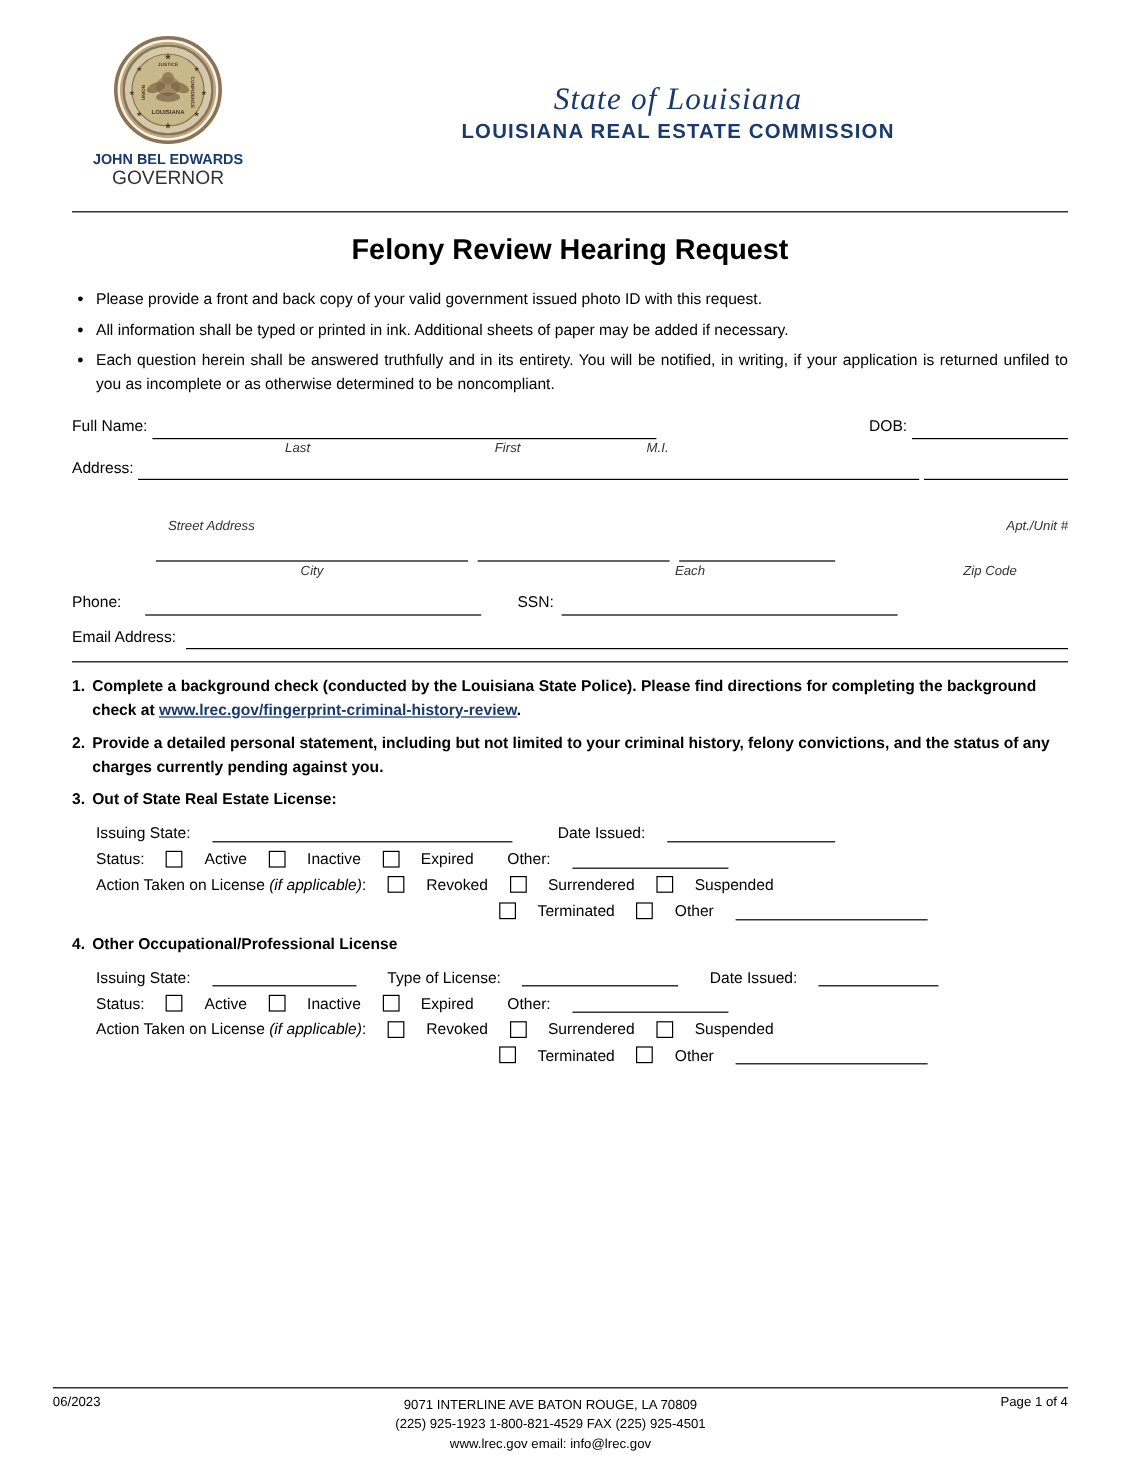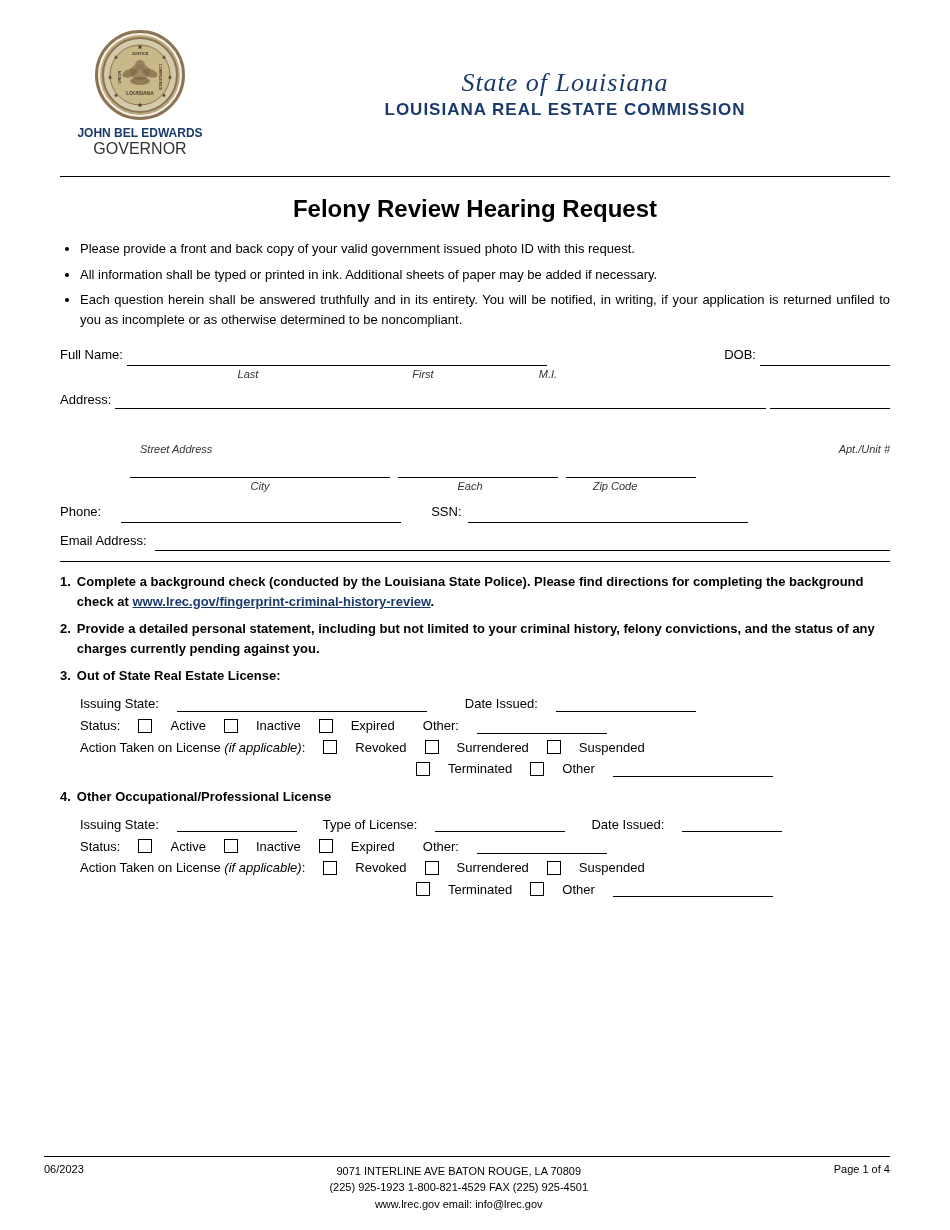--- a/index.html
+++ b/index.html
@@ -187,21 +187,21 @@
     }
     .footer-left {
       font-size: 11px;
     }
     .footer-right {
       font-size: 11px;
     }
     
     .address-main-row {
       display: flex;
-      align-items: flex-start;
+      align-items: center;
       gap: 4px;
       margin-bottom: 2px;
     }
     .city-state-zip-row {
       display: flex;
       align-items: flex-end;
       gap: 8px;
       margin-bottom: 2px;
       margin-left: 0;
     }
@@ -284,42 +284,42 @@
     <div style="display:flex;align-items:flex-end;gap:4px;flex:1;">
       <span class="field-label">Full Name:</span>
       <input type="text" class="underline-field" style="width: 420px;">
     </div>
     <div style="display:flex;align-items:flex-end;gap:4px;">
       <span class="field-label">DOB:</span>
       <input type="text" class="underline-field" style="width: 130px;">
     </div>
   </div>
 
-  <div style="display:flex;gap:0;margin-left:98px;margin-bottom:10px;">
+  <div style="display:flex;gap:0;margin-left:98px;">
     <span class="sub-label" style="width:180px;">Last</span>
     <span class="sub-label" style="width:170px;">First</span>
     <span class="sub-label" style="width:80px;">M.I.</span>
   </div>
 
   <div class="address-main-row">
     <span class="field-label">Address:</span>
     <input type="text" class="underline-field" style="flex: 1 1 0%;">
     <input type="text" class="underline-field" style="width: 120px;">
   </div>
   <div style="display:flex;margin-left:70px;margin-bottom:4px;margin-top:32px;">
     <span class="sub-label" style="flex:1;text-align:left;padding-left:10px;">Street Address</span>
     <span class="sub-label" style="width:120px;text-align:right;">Apt./Unit #</span>
   </div>
 
   <div class="city-state-zip-row" style="margin-left:70px;">
     <input type="text" class="underline-field" style="width: 260px;">
     <input type="text" class="underline-field" style="width: 160px;">
     <input type="text" class="underline-field" style="width: 130px;">
   </div>
-  <div style="display:flex;margin-left:70px;margin-bottom:10px;">
+  <div style="display:flex;margin-left:70px;margin-bottom:10px;justify-content:space-between;">
     <span class="sub-label" style="width:260px;text-align:center;">City</span>
     <span class="sub-label" style="width:160px;text-align:center;">Each</span>
     <span class="sub-label" style="width:130px;text-align:center;">Zip Code</span>
   </div>
 
   <div class="phone-ssn-row">
     <div style="display:flex;align-items:flex-end;gap:20px;">
       <span class="field-label">Phone:</span>
       <input type="text" class="underline-field" style="width: 280px;">
     </div>

